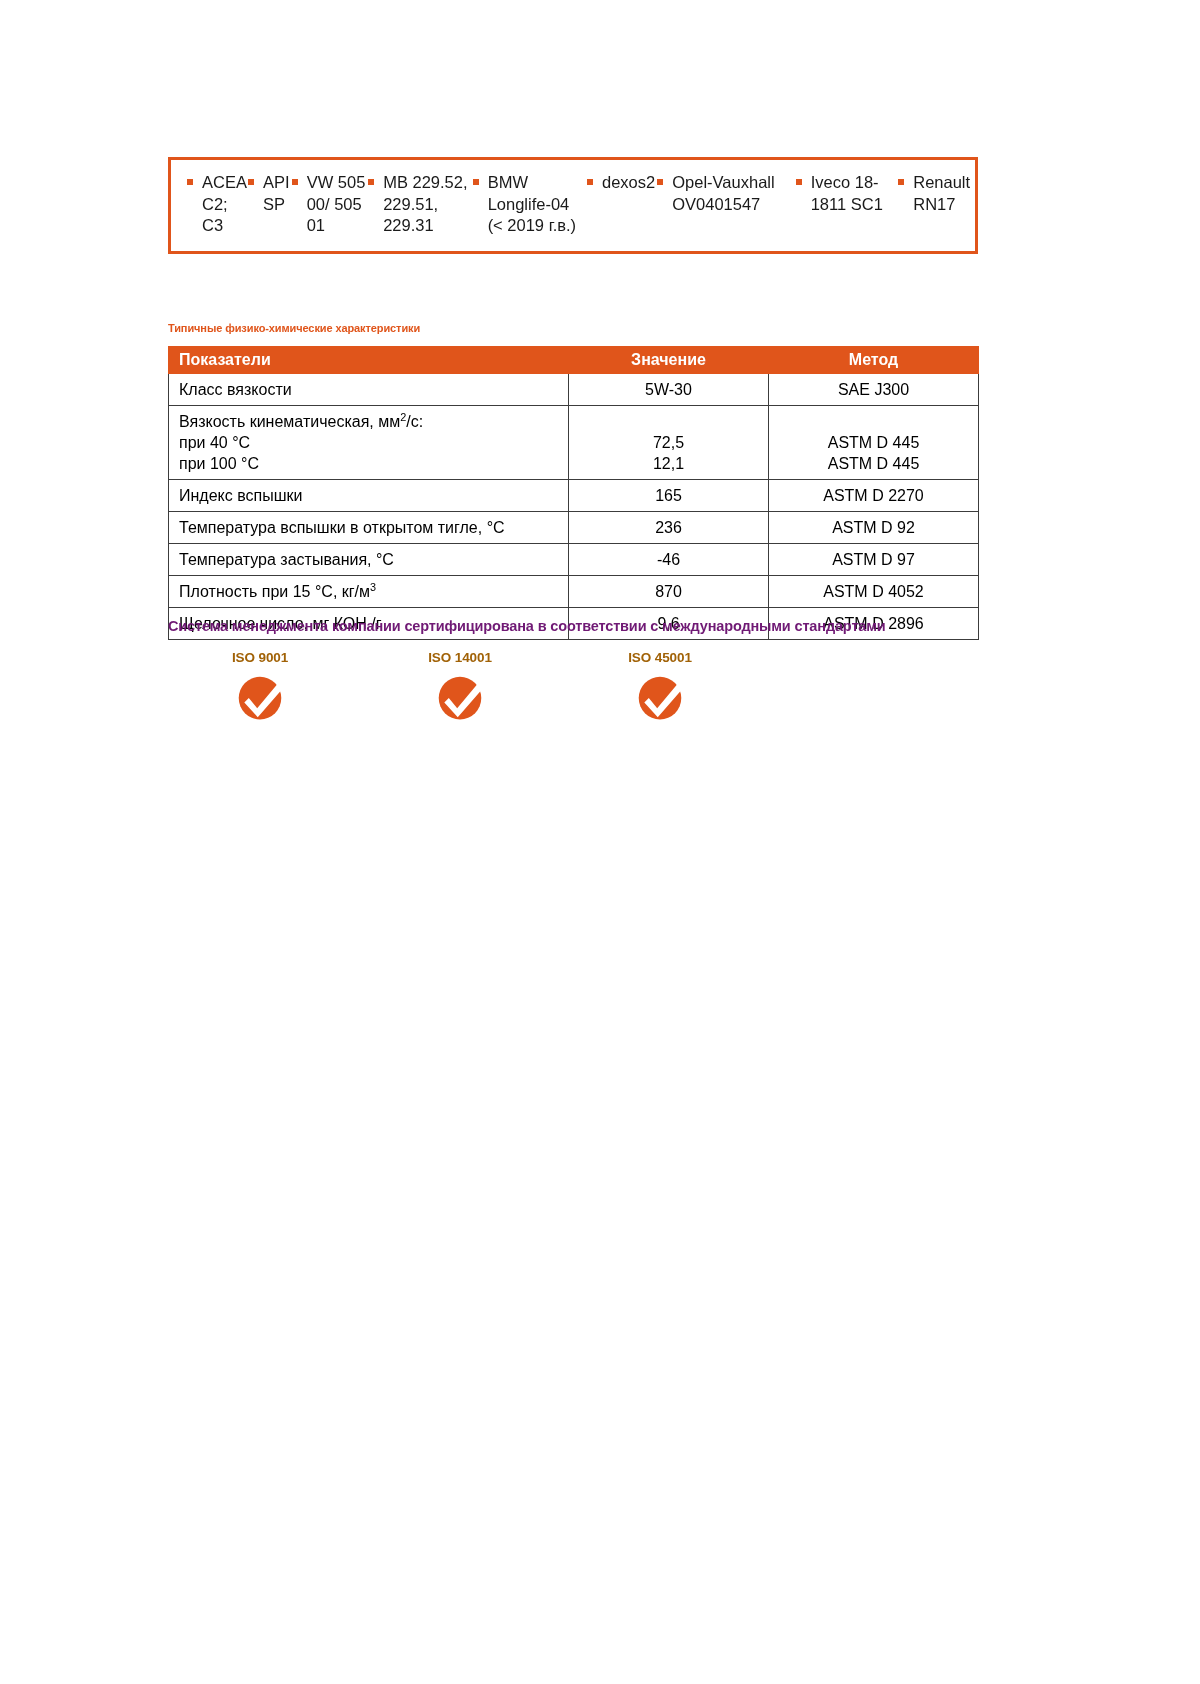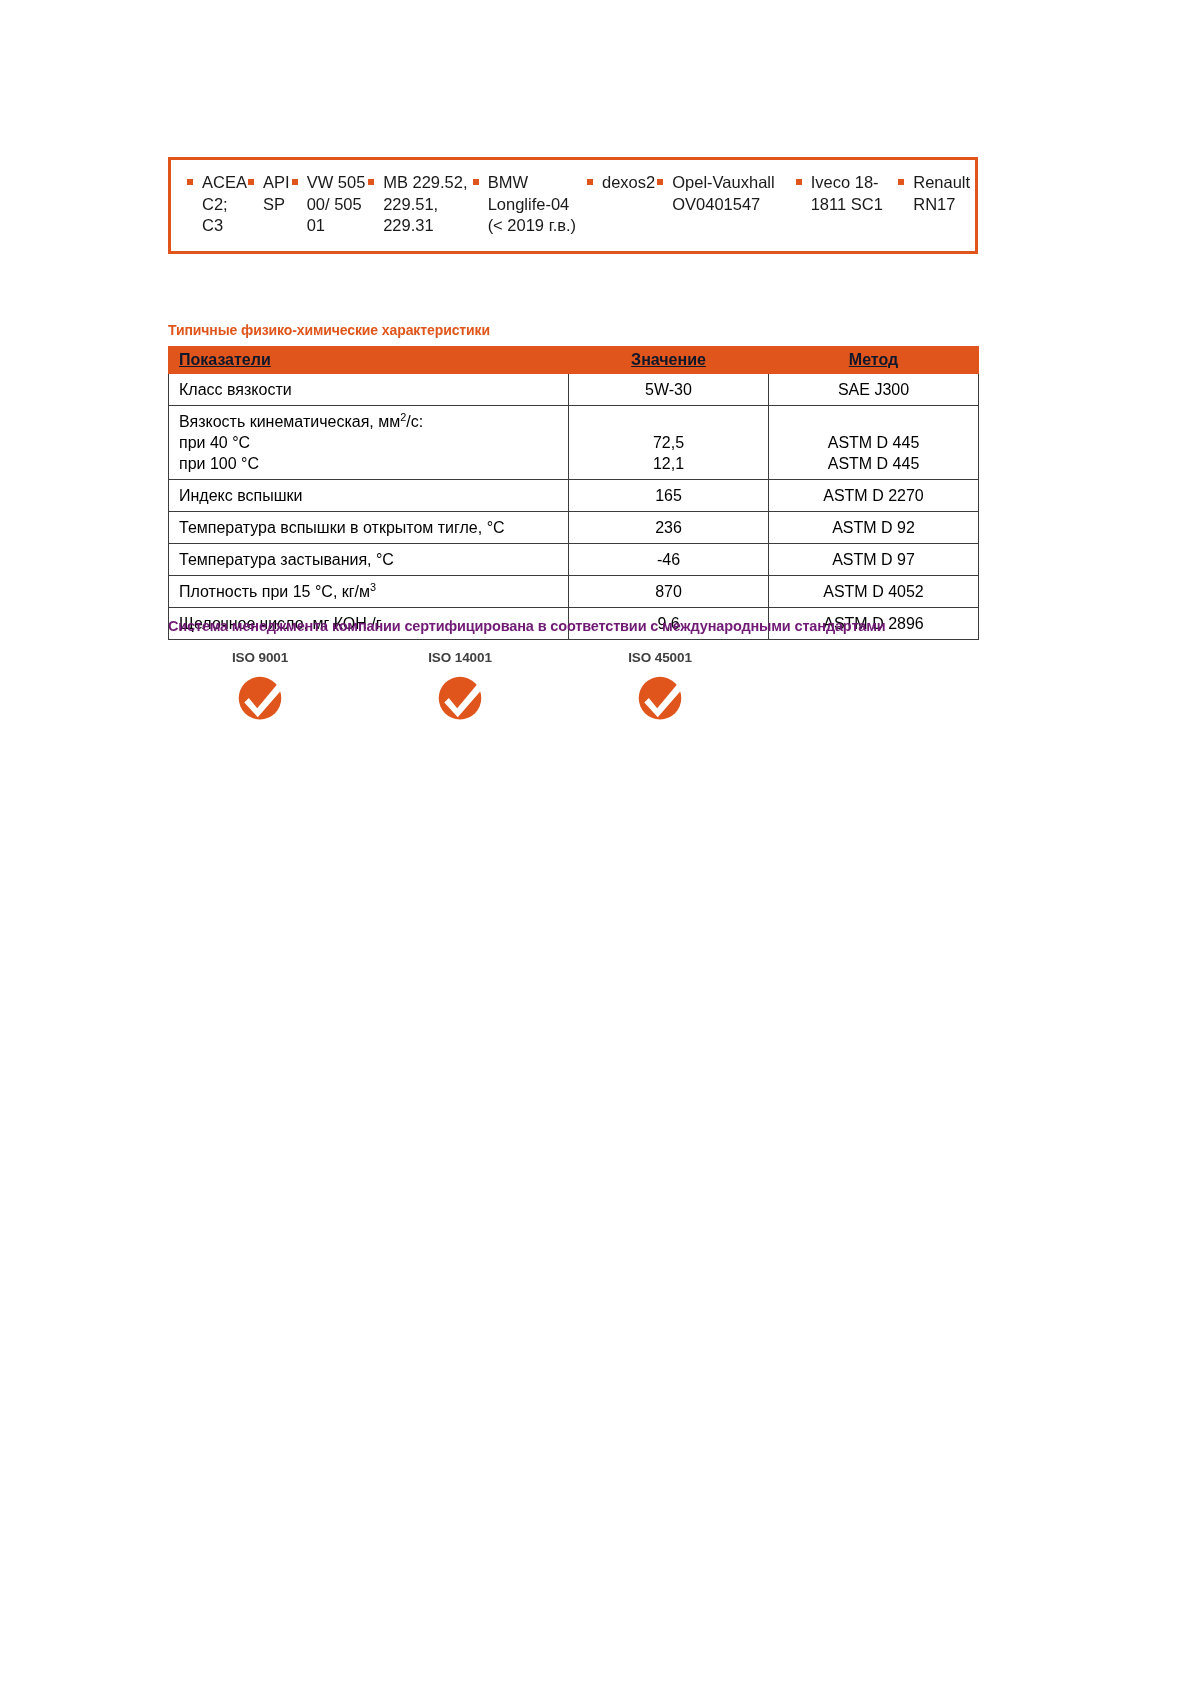--- a/index.html
+++ b/index.html
@@ -72,21 +72,21 @@
     flex: 0 0 auto;
     position: relative;
     top: -3px;
   }
 
   
   .section-heading {
     position: absolute;
     left: 168px;
     top: 322px;
-    font-size: 14px;
+    font-size: 11px;
     font-weight: bold;
     color: #e0551b;
     letter-spacing: -0.1px;
   }
 
   
   .props-table {
     position: absolute;
     left: 168px;
     top: 346px;
@@ -95,26 +95,25 @@
     table-layout: fixed;
     font-size: 16px;
   }
   .props-table th, .props-table td {
     border: 1px solid #3c3c3c;
     padding: 0;
     vertical-align: middle;
   }
   .props-table thead th {
     background: #e0551b;
-    color: #0f172a;
+    color: #ffffff;
     font-weight: bold;
     font-size: 16px;
     height: 26px;
     border-color: #e0551b;
-    text-decoration: underline;
   }
   .props-table thead th.c-name {
     text-align: left;
     padding-left: 10px;
   }
   .props-table thead th.c-val,
   .props-table thead th.c-met {
     text-align: center;
   }
   .props-table td.c-name {
@@ -152,21 +151,21 @@
     height: 90px;
   }
   .iso-badge {
     position: absolute;
     width: 120px;
     text-align: center;
   }
   .iso-label {
     font-size: 13.5px;
     font-weight: bold;
-    color: #404040;
+    color: #a16207;
     margin-bottom: 4px;
     letter-spacing: -0.1px;
   }
   .iso-mark {
     width: 56px;
     height: 56px;
     margin: 0 auto;
     display: block;
   }
 </style>

